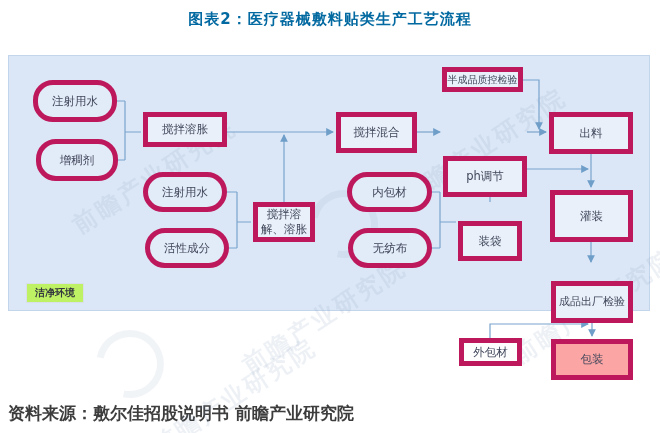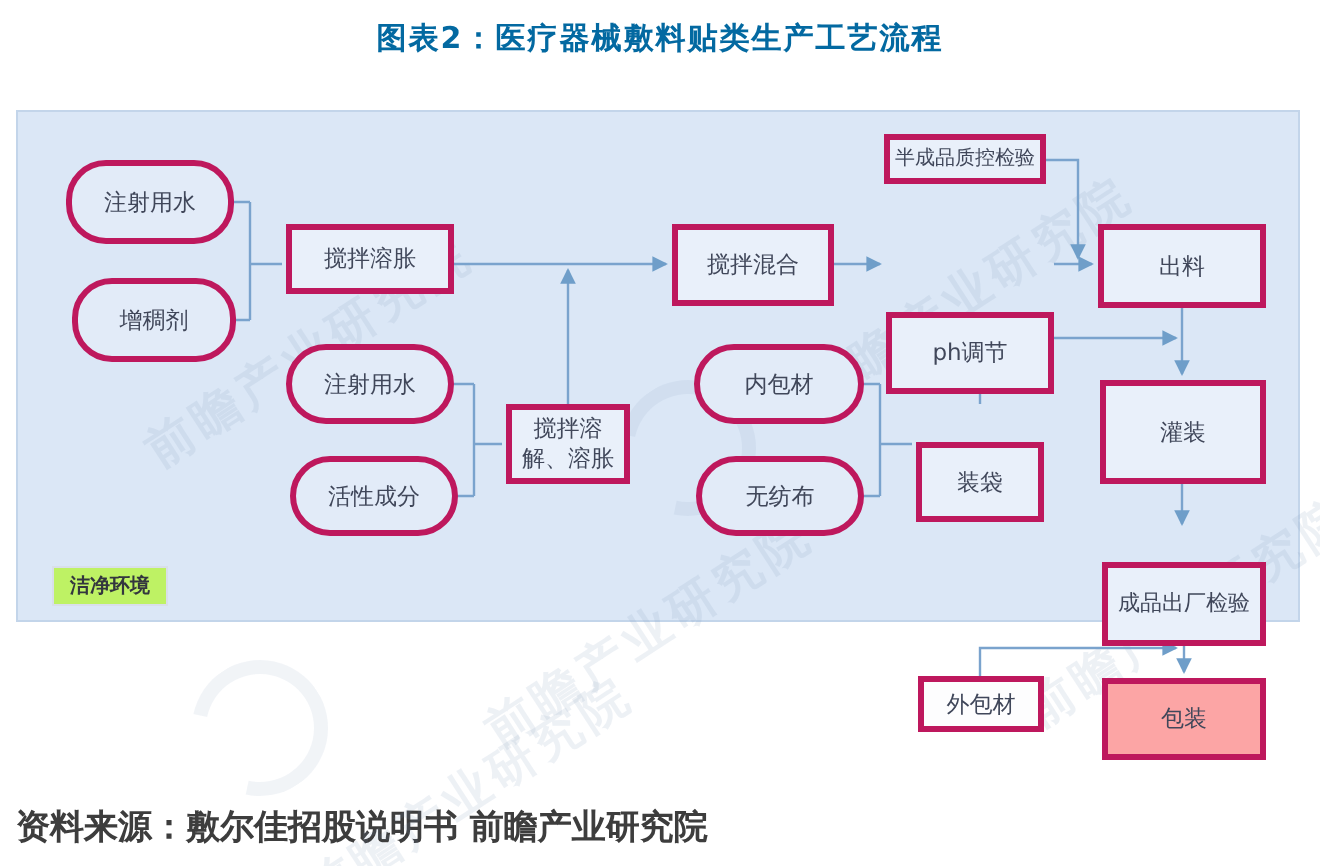--- a/index.html
+++ b/index.html
@@ -4,21 +4,21 @@
 <style>
   html,body{margin:0;padding:0;background:#ffffff;}
   body{width:660px;height:433px;position:relative;overflow:hidden;
        font-family:"DejaVu Sans","Liberation Sans",sans-serif;}
   .page-title{position:absolute;top:10px;left:0;width:660px;text-align:center;
        font-size:15px;font-weight:bold;color:#0369a1;letter-spacing:1px;}
   .flow-container{position:absolute;left:8px;top:55px;width:642px;height:256px;
        background:#dbe7f6;border:1px solid #c3d5ea;box-sizing:border-box;}
   .node{position:absolute;display:flex;align-items:center;justify-content:center;
        text-align:center;font-size:11.5px;color:#40475a;background:#e9f0fa;
-       border:3px solid #be185d;box-sizing:border-box;line-height:1.3;z-index:3;}
+       border:5px solid #be185d;box-sizing:border-box;line-height:1.3;z-index:3;}
   .stadium{border-radius:20px;background:#e2ebf8;}
   .small-node{font-size:10px;}
   .region-label{position:absolute;left:26px;top:283px;width:58px;height:20px;
        background:#bef264;border:1px solid #d9dfe9;box-sizing:border-box;
        display:flex;align-items:center;justify-content:center;
        font-size:10px;font-weight:bold;color:#33363e;z-index:3;}
   .connectors{position:absolute;left:0;top:0;width:660px;height:433px;
        z-index:2;pointer-events:none;}
   .wm{position:absolute;font-size:24px;font-weight:bold;color:#7e97b8;opacity:0.13;
        transform:rotate(-33deg);letter-spacing:3px;white-space:nowrap;

